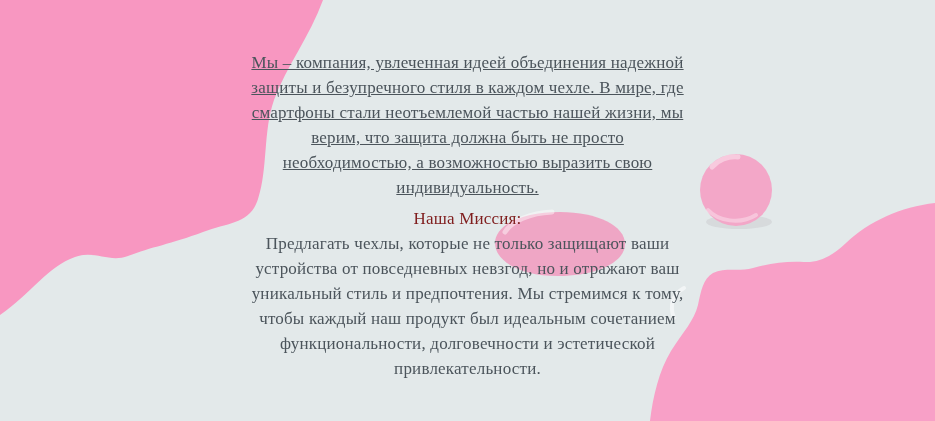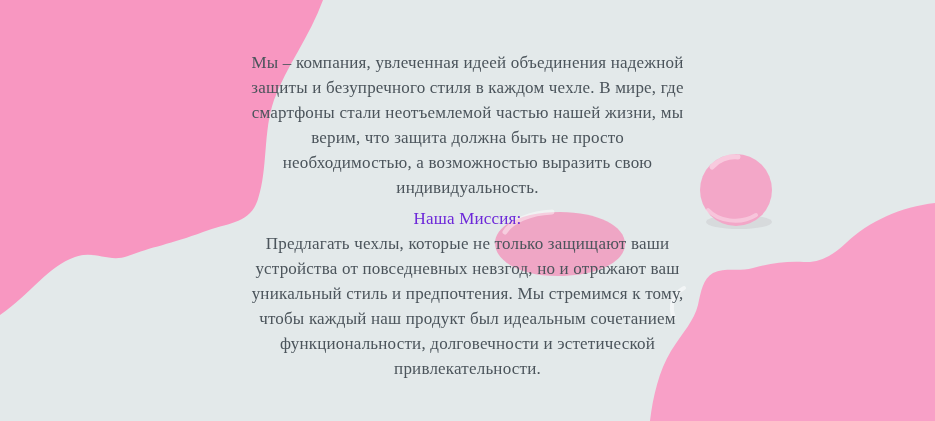--- a/index.html
+++ b/index.html
@@ -24,26 +24,27 @@
     font-weight:700;
     color:#3f464a;
     letter-spacing:1px;
   }
   .body-text{
     margin-top:26px;
     font-size:17px;
     line-height:25px;
     color:#4b545b;
     letter-spacing:0.2px;
+    text-decoration:underline;
   }
   .mission-label{
     margin-top:6px;
     font-size:17px;
     line-height:25px;
-    color:#6d28d9;
+    color:#7f1d1d;
     letter-spacing:0.2px;
   }
   .mission-text{
     font-size:17px;
     line-height:25px;
     color:#4b545b;
     letter-spacing:0.2px;
   }
 </style>
 </head>

